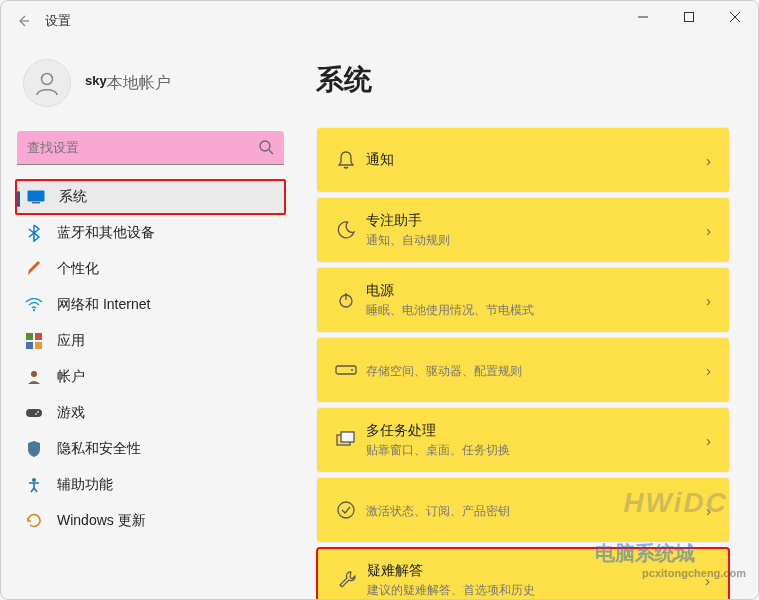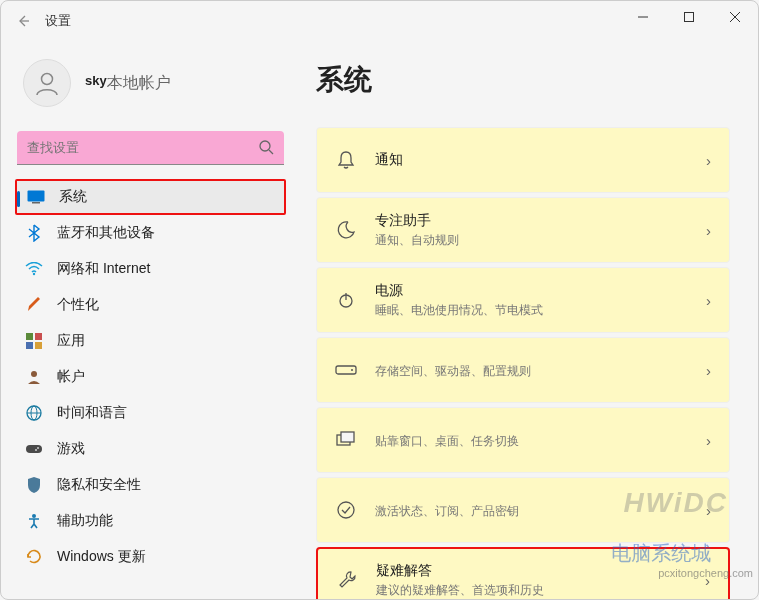--- a/index.html
+++ b/index.html
@@ -22,29 +22,29 @@
   .search-icon { position: absolute; right: 10px; top: 8px; color: #666; }
   .nav { display: flex; flex-direction: column; }
   .nav-item { display: flex; align-items: center; height: 36px; padding: 0 10px; border-radius: 4px; font-size: 14px; color: #222; gap: 14px; position: relative; }
   .nav-item.selected { background: #eaeaea; }
   .nav-item.selected::before { content: ""; position: absolute; left: 0; top: 10px; width: 3px; height: 16px; background: #0067c0; border-radius: 2px; }
   .nav-icon { width: 18px; height: 18px; display: flex; align-items: center; justify-content: center; }
   .highlight-red { border: 2px solid #e11; border-radius: 2px; }
   .main { flex: 1; padding: 10px 28px 0 20px; overflow: hidden; }
   .page-title { font-size: 28px; font-weight: 600; color: #222; margin-bottom: 28px; margin-top: 10px; }
   .cards { display: flex; flex-direction: column; gap: 4px; }
-  .card { display: flex; align-items: center; height: 66px; background: #fef9c3; border: 1px solid #eee; border-radius: 4px; padding: 0 18px; gap: 18px; }
+  .card { display: flex; align-items: center; height: 66px; background: #fde047; border: 1px solid #eee; border-radius: 4px; padding: 0 18px; gap: 9px; }
   .card-icon { width: 22px; height: 22px; display: flex; align-items: center; justify-content: center; color: #555; }
   .card-body { flex: 1; display: flex; flex-direction: column; }
   .card-title { font-size: 14px; color: #222; }
   .card-sub { font-size: 12px; color: #777; margin-top: 2px; }
   .chevron { color: #666; font-size: 15px; }
   .card.highlight-red { border: 2px solid #e11; }
   .watermark1 { position: absolute; right: 30px; bottom: 80px; font-size: 28px; color: rgba(120,120,120,0.35); font-style: italic; font-weight: 700; pointer-events: none; letter-spacing: 2px; }
-  .watermark2 { position: absolute; right: 5px; bottom: 20px; font-size: 20px; color: rgba(40,100,200,0.5); font-weight: 400; pointer-events: none; }
+  .watermark2 { position: absolute; right: 12px; bottom: 20px; font-size: 20px; color: rgba(40,100,200,0.5); font-weight: 700; pointer-events: none; }
   .watermark2 .sm { font-size: 11px; color: rgba(100,100,100,0.6); display: block; text-align: right; margin-left: 47px; }
 </style>
 </head>
 <body>
 
 <div class="window">
   <div class="titlebar">
     <div class="back-btn">
       <svg width="16" height="16" viewBox="0 0 16 16">
           <path d="M10 3 L5 8 L10 13" stroke="#888" stroke-width="1.3" fill="none"></path>
@@ -110,34 +110,34 @@
         <div class="nav-item">
           <span class="nav-icon">
               <svg width="14" height="18" viewBox="0 0 14 18">
                 <path d="M7 1 L12 5 L7 9 L12 13 L7 17 V1 M2 5 L7 9 M2 13 L7 9" stroke="#0078d4" stroke-width="1.4" fill="none"></path>
               </svg>
             </span>
           <span>蓝牙和其他设备</span>
         </div>
         <div class="nav-item">
           <span class="nav-icon">
+              <svg width="16" height="16" viewBox="0 0 16 16">
+                <path d="M2 14 L5 11 L14 2 L12 0 L3 9 Z" fill="#d85c1a"></path>
+              </svg>
+            </span>
+          <span>个性化</span>
+        </div>
+        <div class="nav-item">
+          <span class="nav-icon">
               <svg width="18" height="14" viewBox="0 0 18 14">
                 <path d="M1 4 Q9 -3 17 4 M4 7 Q9 2 14 7 M7 10 Q9 8 11 10" stroke="#1aa0d8" stroke-width="1.5" fill="none"></path>
                 <circle cx="9" cy="12" r="1.2" fill="#1aa0d8"></circle>
               </svg>
             </span>
           <span>网络和 Internet</span>
-        </div>
-        <div class="nav-item">
-          <span class="nav-icon">
-              <svg width="16" height="16" viewBox="0 0 16 16">
-                <path d="M2 14 L5 11 L14 2 L12 0 L3 9 Z" fill="#d85c1a"></path>
-              </svg>
-            </span>
-          <span>个性化</span>
         </div>
         <div class="nav-item">
           <span class="nav-icon">
               <svg width="16" height="16" viewBox="0 0 16 16">
                 <rect x="0" y="0" width="7" height="7" fill="#5b8a3a"></rect>
                 <rect x="9" y="0" width="7" height="7" fill="#c94f4f"></rect>
                 <rect x="0" y="9" width="7" height="7" fill="#4a6fb0"></rect>
                 <rect x="9" y="9" width="7" height="7" fill="#d8a038"></rect>
               </svg>
             </span>
@@ -147,30 +147,20 @@
           <span class="nav-icon">
               <svg width="16" height="16" viewBox="0 0 16 16">
                 <circle cx="8" cy="5" r="3" fill="#8a5a3a"></circle>
                 <path d="M2 15 Q8 9 14 15" fill="#8a5a3a"></path>
               </svg>
             </span>
           <span>帐户</span>
         </div>
         <div class="nav-item">
           <span class="nav-icon">
-              <svg width="16" height="16" viewBox="0 0 16 16">
-                <circle cx="8" cy="8" r="7" stroke="#1a7aa0" stroke-width="1.3" fill="none"></circle>
-                <ellipse cx="8" cy="8" rx="3" ry="7" stroke="#1a7aa0" stroke-width="1" fill="none"></ellipse>
-                <line x1="1" y1="8" x2="15" y2="8" stroke="#1a7aa0" stroke-width="1"></line>
-              </svg>
-            </span>
-          <span>时间和语言</span>
-        </div>
-        <div class="nav-item">
-          <span class="nav-icon">
               <svg width="18" height="12" viewBox="0 0 18 12">
                 <rect x="1" y="2" width="16" height="8" rx="4" fill="#4a4a4a"></rect>
                 <circle cx="13" cy="5" r="1" fill="#ccc"></circle>
                 <circle cx="11" cy="7" r="1" fill="#ccc"></circle>
               </svg>
             </span>
           <span>游戏</span>
         </div>
         <div class="nav-item">
           <span class="nav-icon">
@@ -258,20 +248,21 @@
         </div>
 
         <div class="card">
           <span class="card-icon">
               <svg width="20" height="18" viewBox="0 0 20 18">
                 <rect x="1" y="4" width="13" height="10" stroke="#555" stroke-width="1.3" fill="none"></rect>
                 <rect x="5" y="1" width="13" height="10" stroke="#555" stroke-width="1.3" fill="#f5f5f5"></rect>
               </svg>
             </span>
           <div class="card-body">
+            <div class="card-title">多任务处理</div>
             <div class="card-sub">贴靠窗口、桌面、任务切换</div>
           </div>
           <span class="chevron">›</span>
         </div>
 
         <div class="card">
           <span class="card-icon">
               <svg width="20" height="20" viewBox="0 0 20 20">
                 <circle cx="10" cy="10" r="8" stroke="#555" stroke-width="1.3" fill="none"></circle>
                 <path d="M6 10 L9 13 L14 7" stroke="#555" stroke-width="1.3" fill="none"></path>

